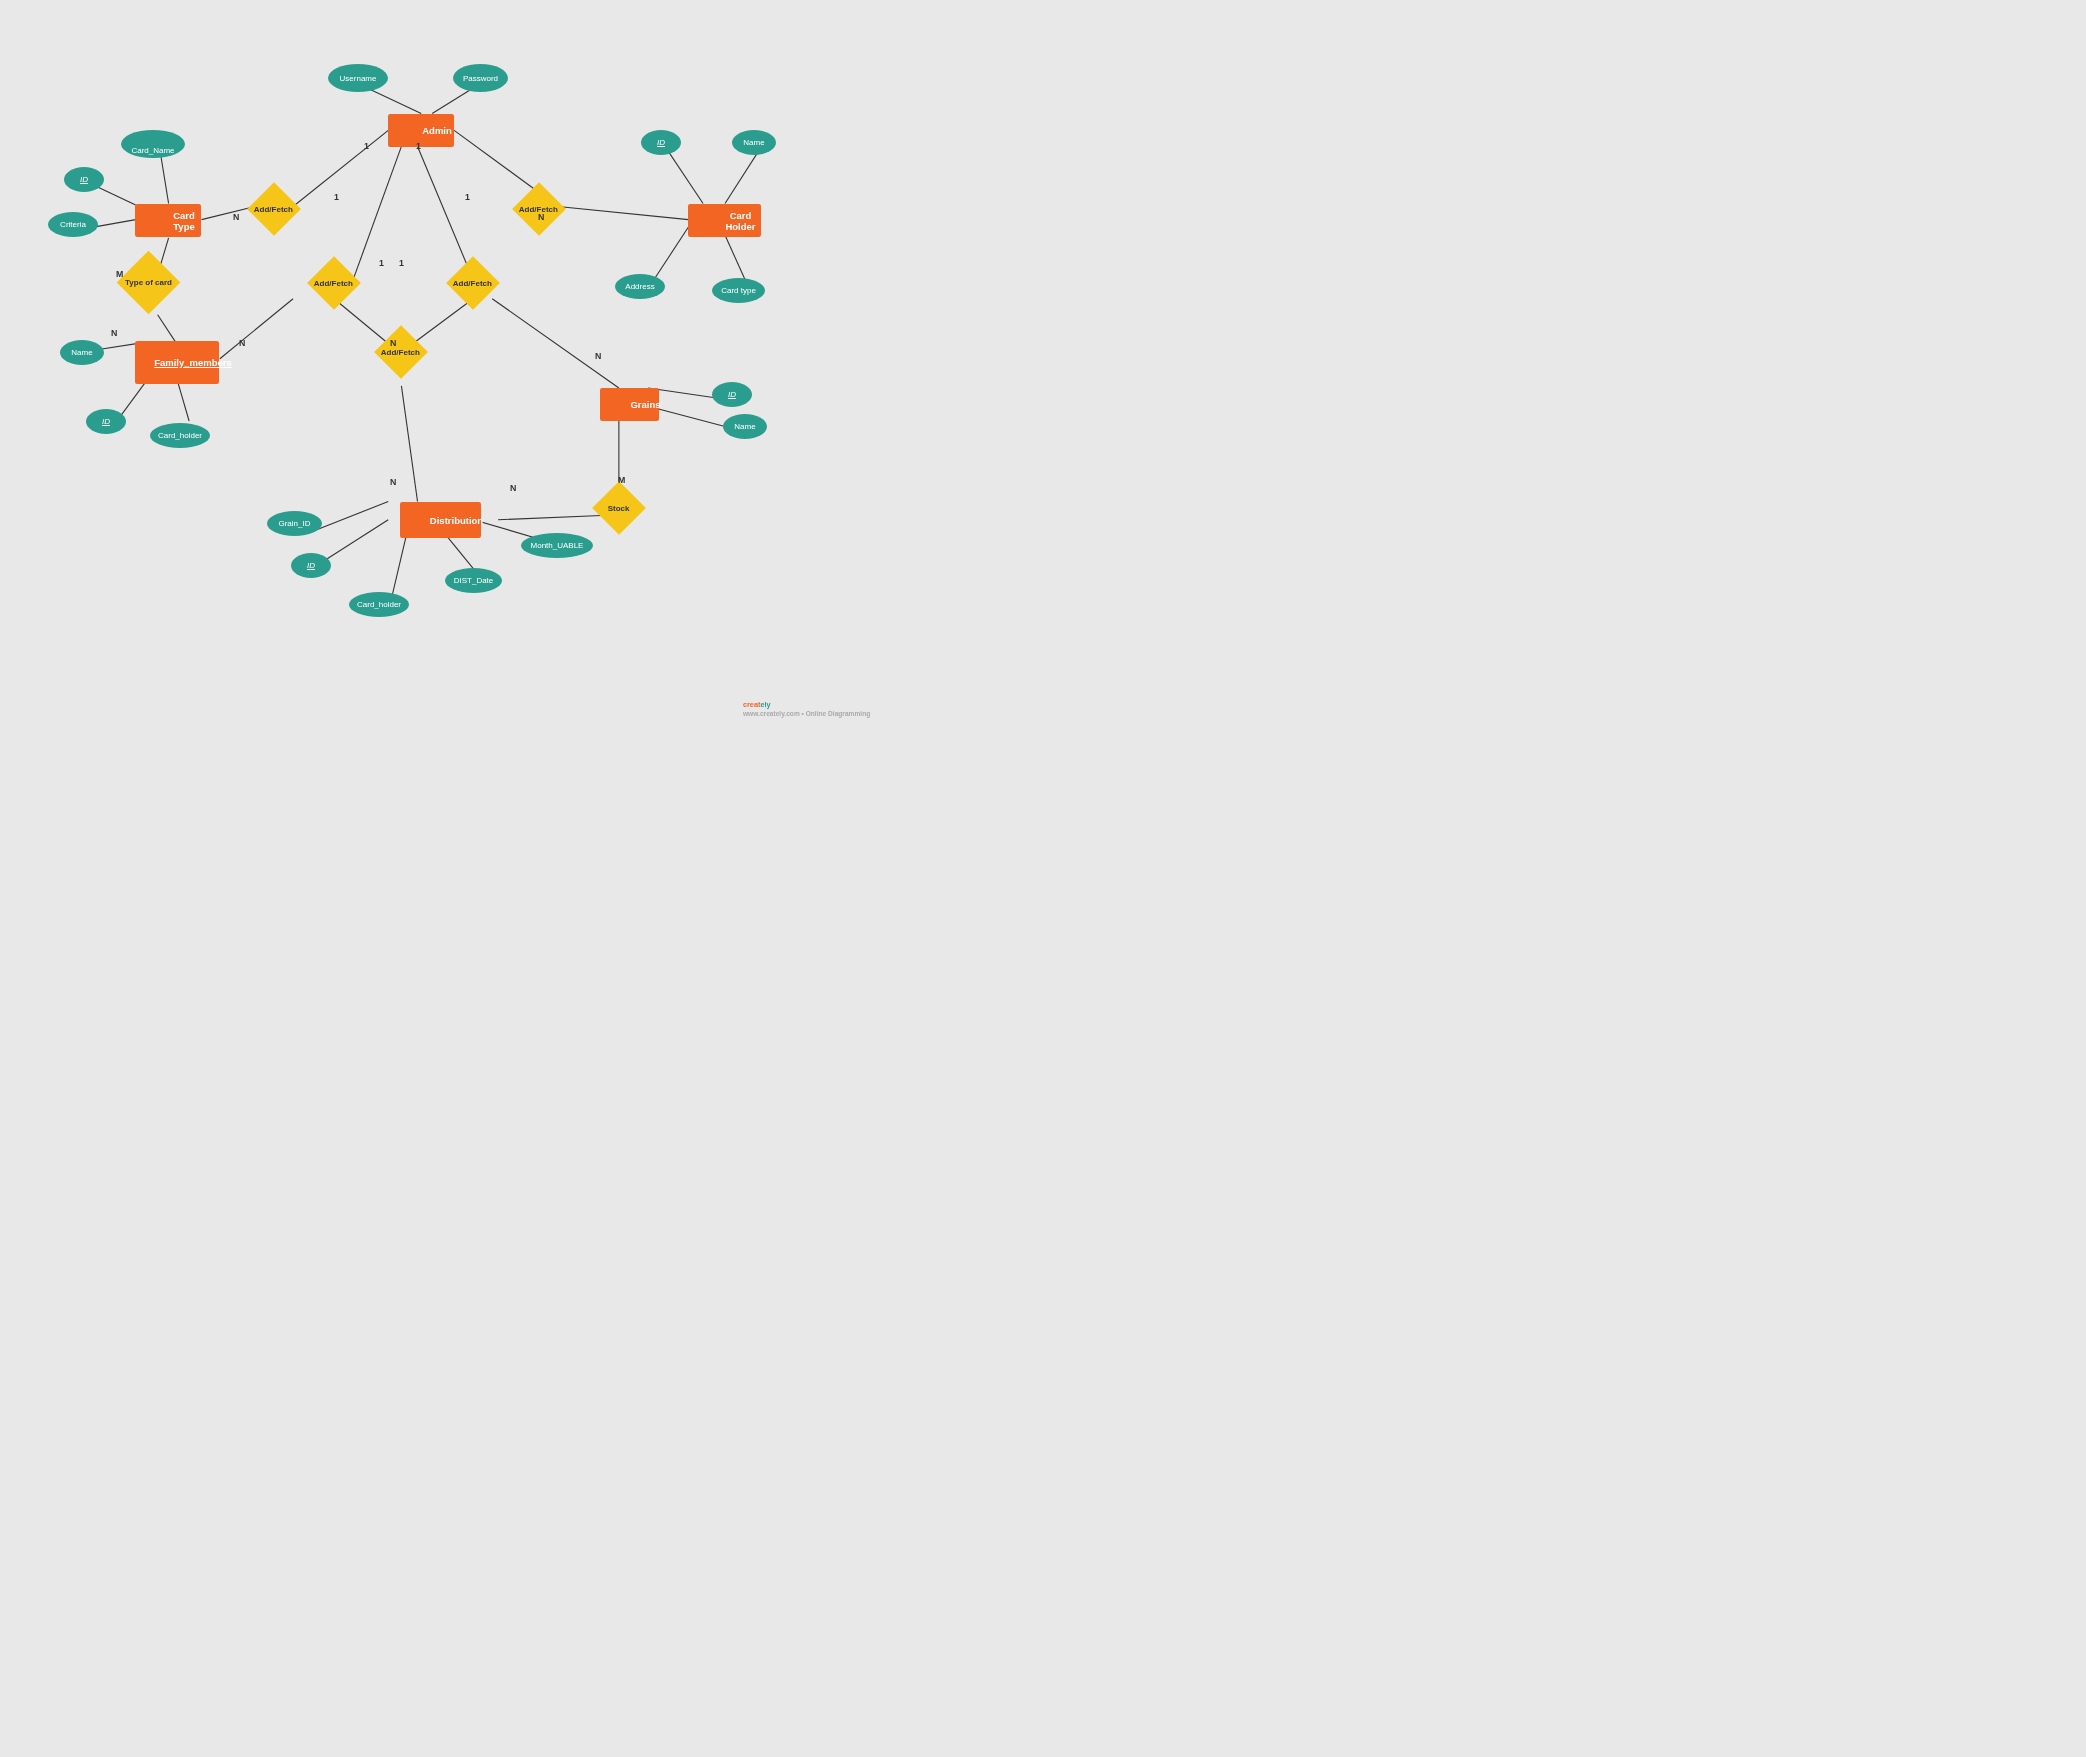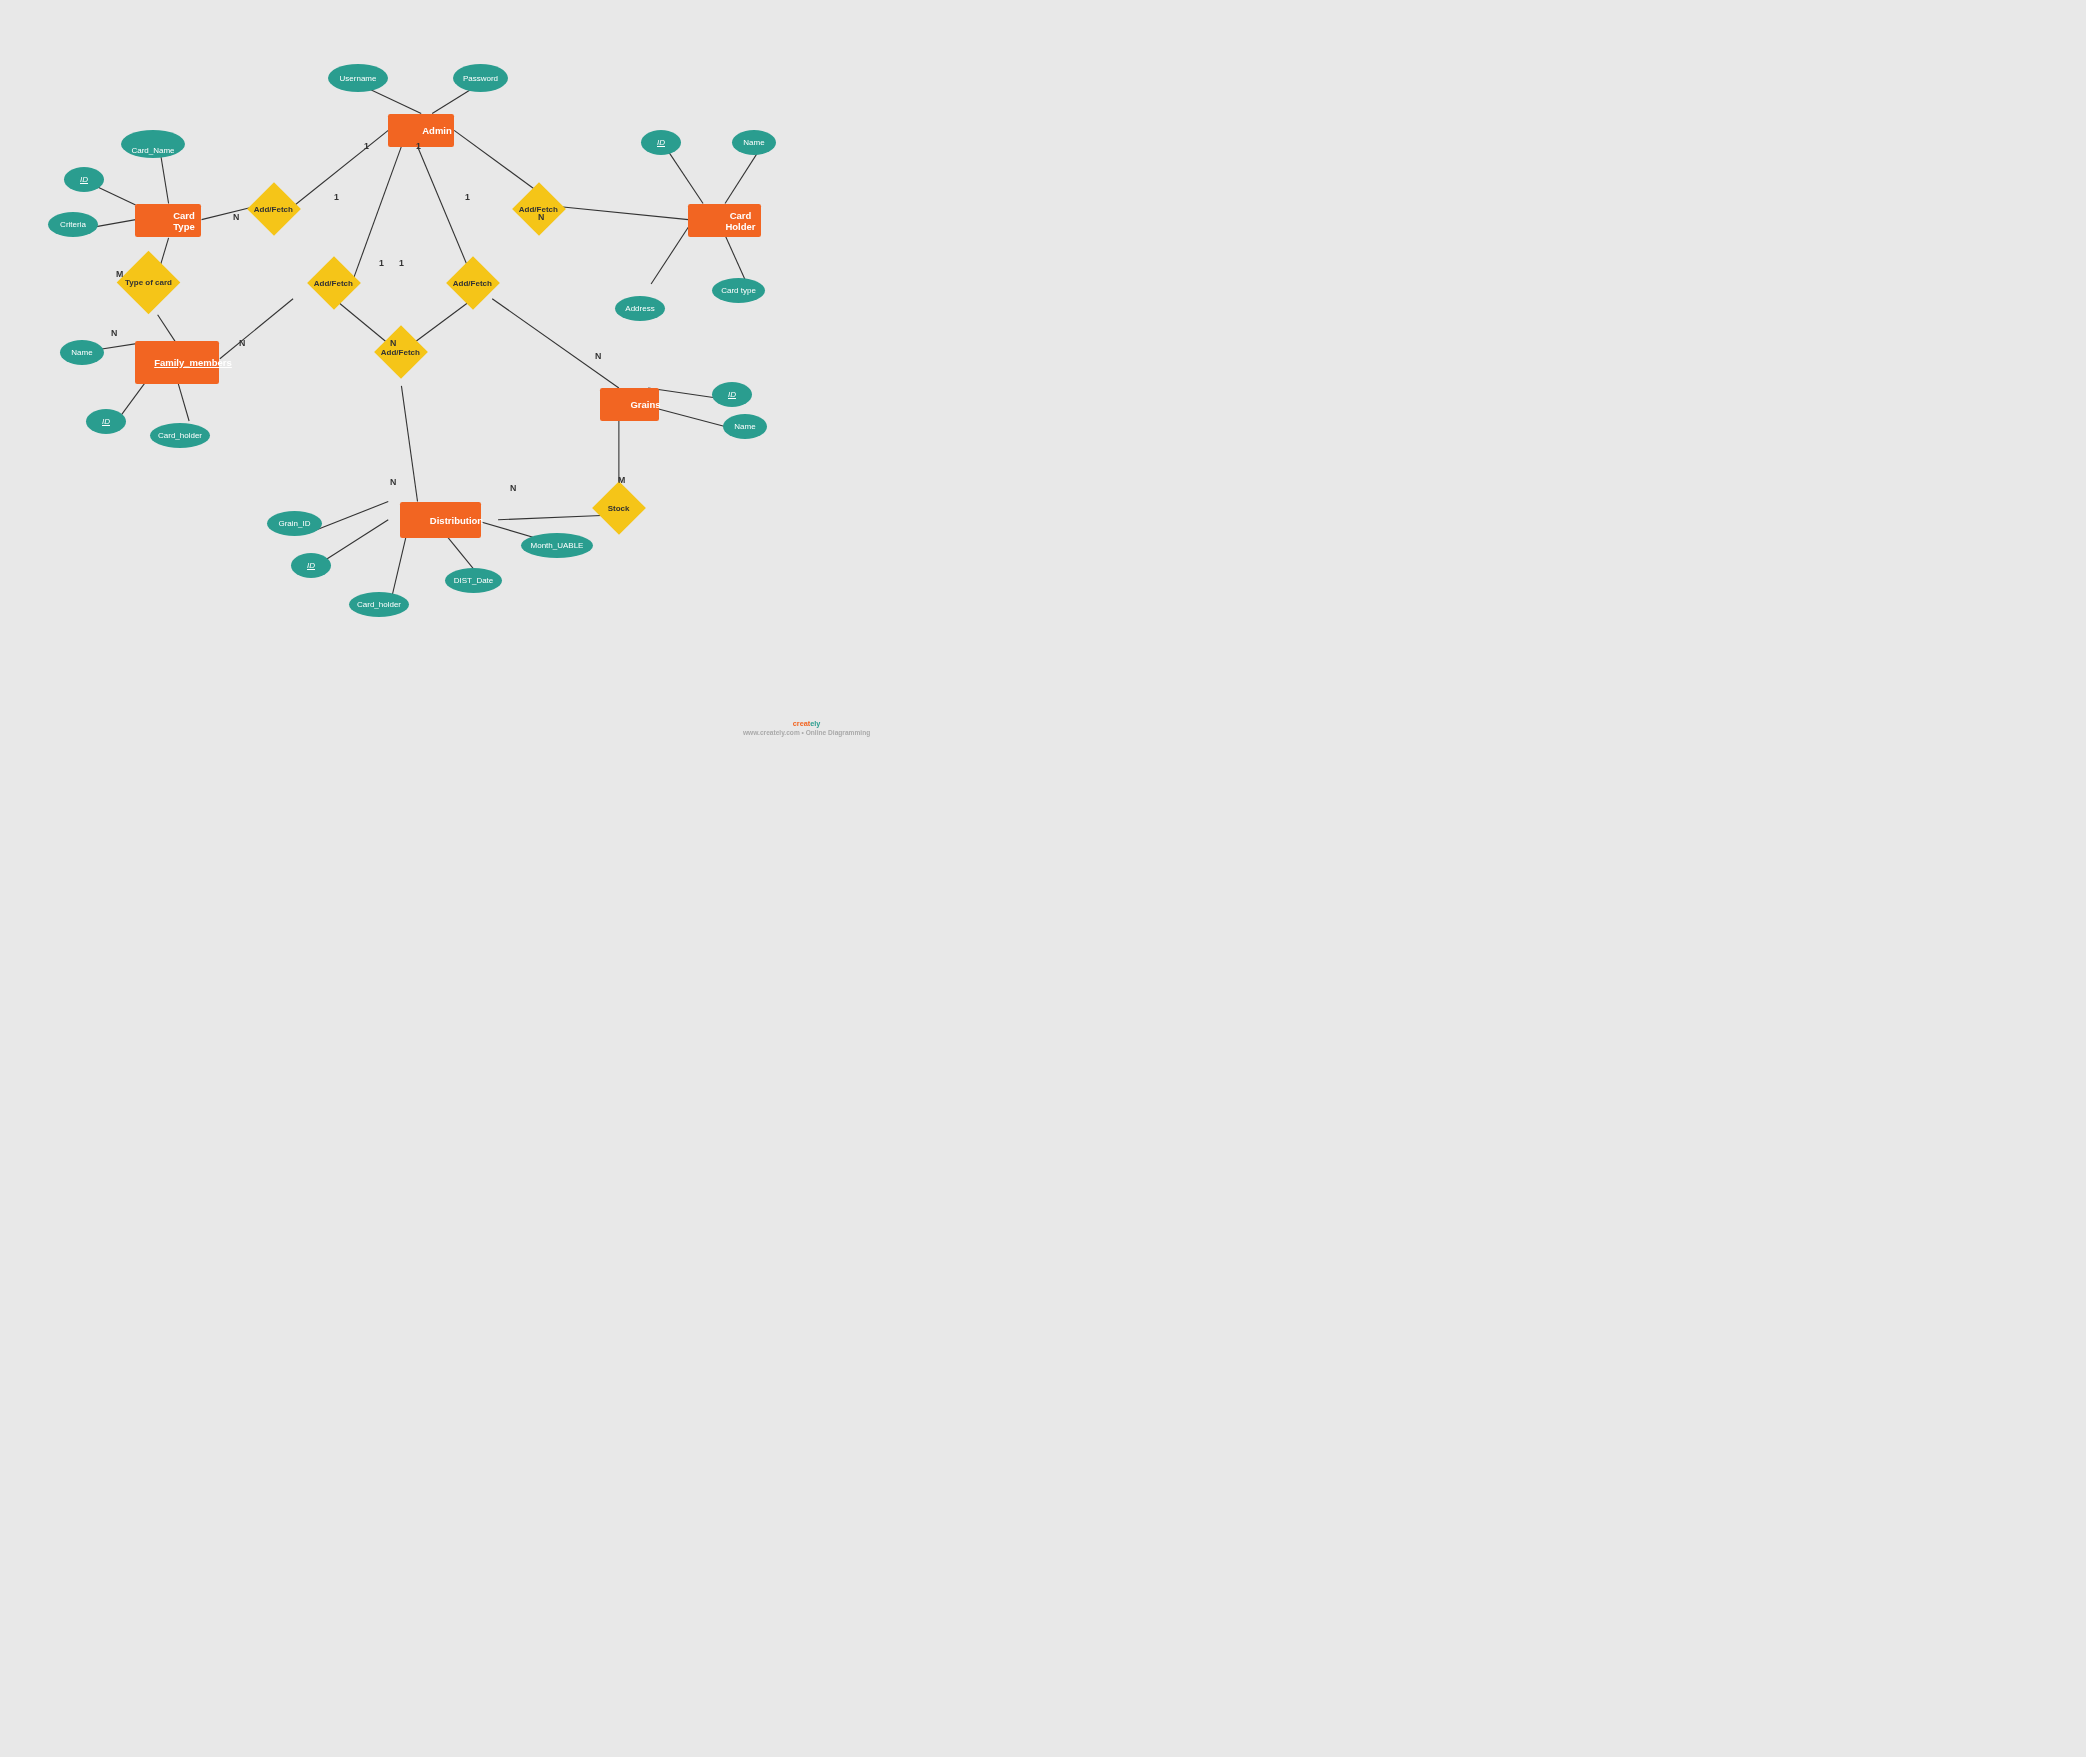--- a/index.html
+++ b/index.html
@@ -76,26 +76,25 @@
     }
     .cardinality-label {
       position: absolute;
       font-size: 8.8px;
       font-weight: bold;
       color: #333;
       z-index: 20;
     }
     .creately-badge {
       position: absolute;
-      bottom: 1px;
+      bottom: 20px;
       right: 8.8px;
       font-size: 7.3px;
       color: #888;
       z-index: 100;
-      text-align: center;
     }
     .creately-badge span {
       color: #f26522;
       font-weight: bold;
     }
   </style>
 </head>
 <body>
 
 <div class="diagram-container">
@@ -237,21 +236,21 @@
   <div class="attribute-ellipse" style="left:150px; top:423px; width:60px; height:25px;">
     <span>Card_holder</span>
   </div>
 
   <div class="attribute-ellipse underline" style="left:641px; top:130px; width:40px; height:25px;">
     <span>ID</span>
   </div>
   <div class="attribute-ellipse" style="left:732px; top:130px; width:44px; height:25px;">
     <span>Name</span>
   </div>
-  <div class="attribute-ellipse" style="left:615px; top:296px; width:50px; height:25px;">
+  <div class="attribute-ellipse" style="left:615px; top:274px; width:50px; height:25px;">
     <span>Address</span>
   </div>
   <div class="attribute-ellipse" style="left:712px; top:278px; width:53px; height:25px;">
     <span>Card type</span>
   </div>
 
   <div class="attribute-ellipse underline" style="left:712px; top:382px; width:40px; height:25px;">
     <span>ID</span>
   </div>
   <div class="attribute-ellipse" style="left:723px; top:414px; width:44px; height:25px;">

